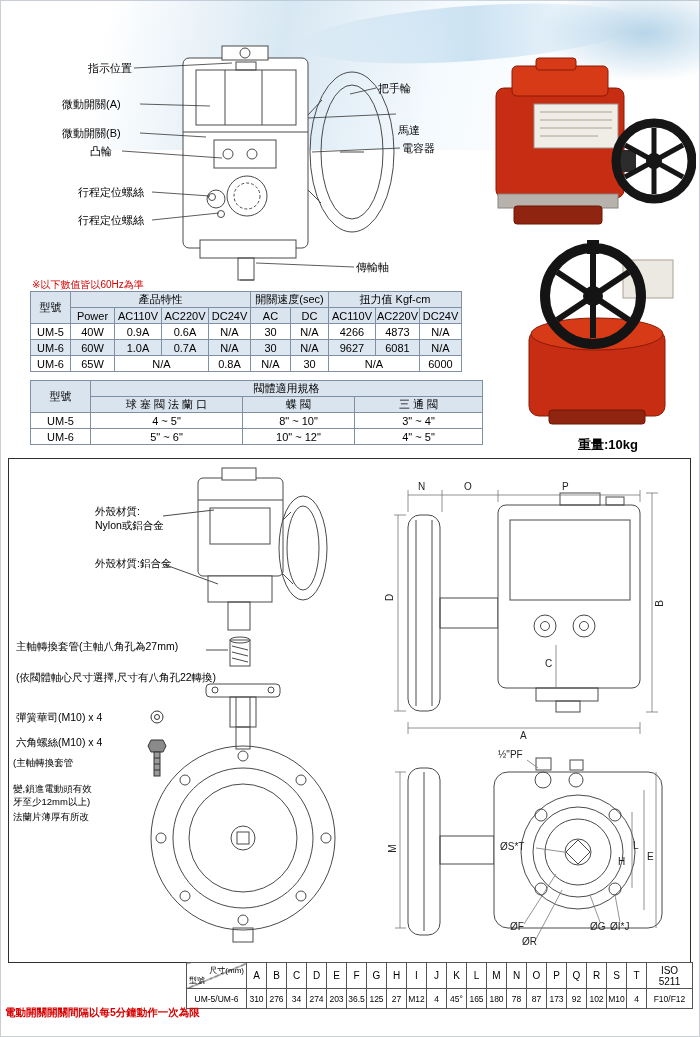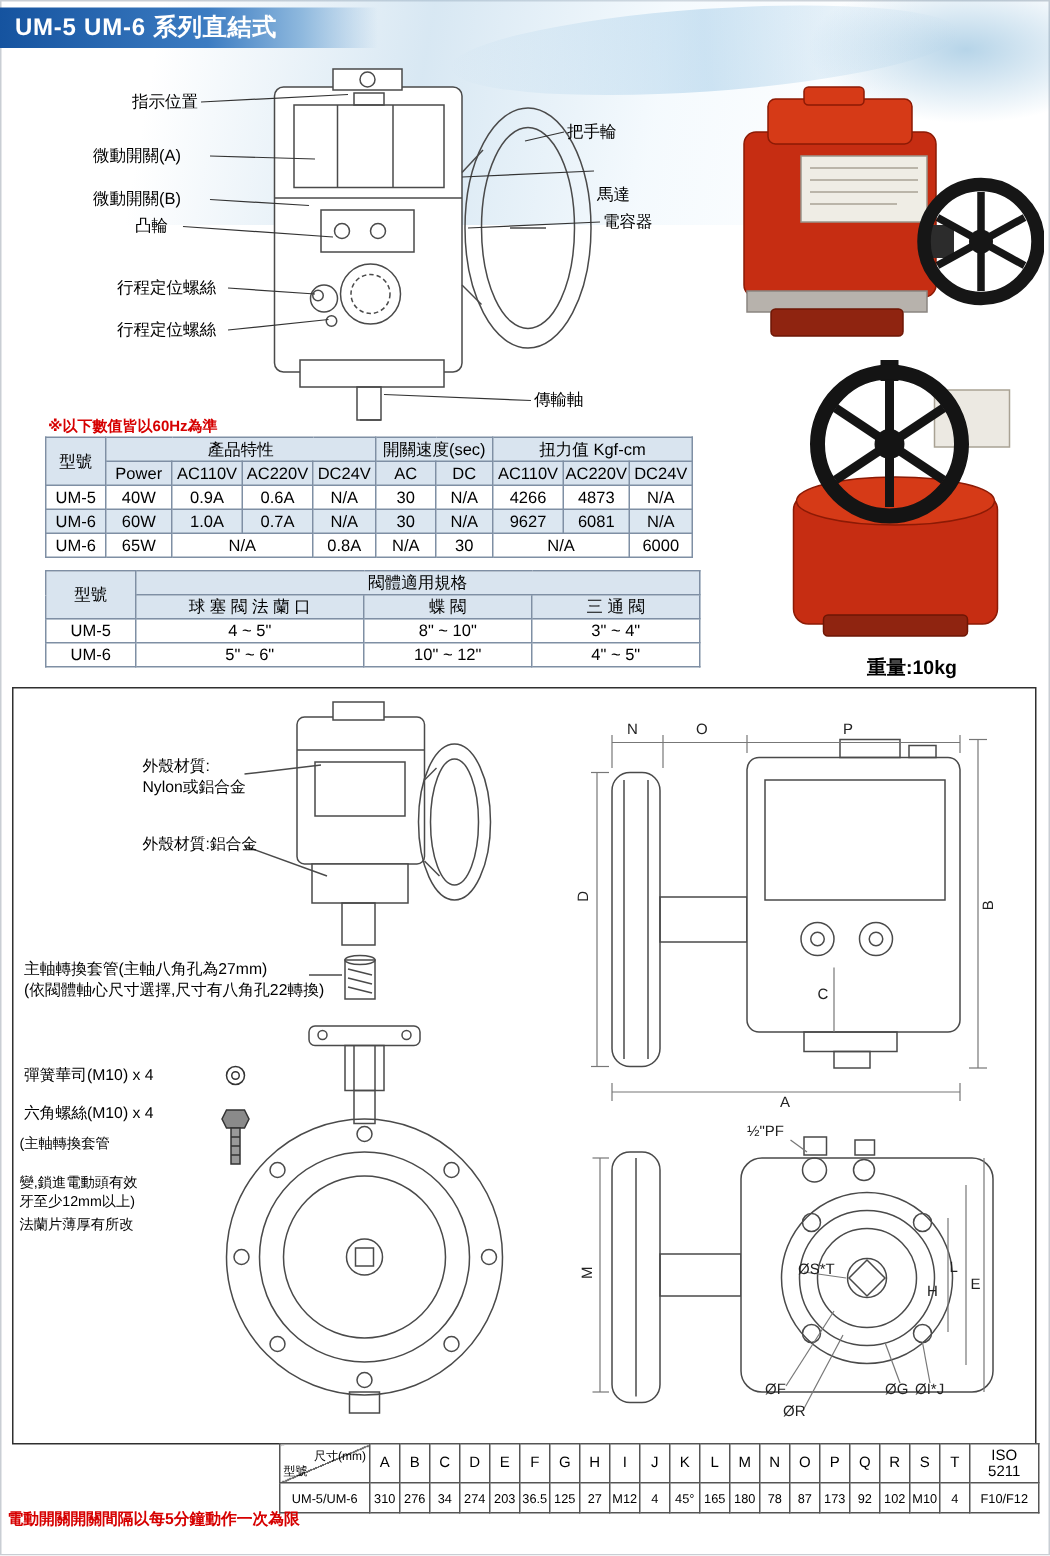--- a/index.html
+++ b/index.html
@@ -40,21 +40,20 @@
 .vert{transform:rotate(-90deg)}
 .bottom-note{position:absolute;left:5px;top:1006px;font-size:10.5px;font-weight:bold}
 </style>
 </head>
 <body>
 
 <div class="page">
 
   <div class="deco1"></div>
   <div class="deco2"></div>
-  <div class="banner">UM-5 UM-6 系列直結式</div>
 
   <svg class="art" width="700" height="1037" viewBox="0 0 700 1037">
 
     <g stroke="#4a4a4a" fill="none" stroke-width="1">
       <rect x="183" y="58" width="125" height="190" rx="6" fill="#ffffff"></rect>
       <rect x="222" y="46" width="46" height="14" fill="#fff"></rect>
       <circle cx="245" cy="53" r="5"></circle>
       <rect x="196" y="70" width="100" height="55"></rect>
       <line x1="225" y1="70" x2="225" y2="125"></line>
       <line x1="262" y1="70" x2="262" y2="125"></line>
@@ -260,21 +259,21 @@
   <div class="lbl" style="left:378px;top:82px">把手輪</div>
   <div class="lbl" style="left:62px;top:98px">微動開關(A)</div>
   <div class="lbl" style="left:398px;top:124px">馬達</div>
   <div class="lbl" style="left:62px;top:127px">微動開關(B)</div>
   <div class="lbl" style="left:90px;top:145px">凸輪</div>
   <div class="lbl" style="left:402px;top:142px">電容器</div>
   <div class="lbl" style="left:78px;top:186px">行程定位螺絲</div>
   <div class="lbl" style="left:78px;top:214px">行程定位螺絲</div>
   <div class="lbl" style="left:356px;top:261px">傳輸軸</div>
 
-  <div class="lbl red" style="left:32px;top:279px;font-size:10px;font-weight:bold">※以下數值皆以60Hz為準</div>
+  <div class="lbl red" style="left:32px;top:279px;font-size:10px;font-weight:normal">※以下數值皆以60Hz為準</div>
 
   <table class="spec-table">
     <tbody>
         <tr>
       <td class="th" rowspan="2" style="width:40px">型號</td>
       <td class="th" colspan="4">產品特性</td>
       <td class="th" colspan="2">開關速度(sec)</td>
       <td class="th" colspan="3">扭力值 Kgf-cm</td>
     </tr>
     <tr>
@@ -327,21 +326,21 @@
 
   <table class="valve-table">
     <tbody>
         <tr>
       <td class="th" rowspan="2" style="width:60px">型號</td>
       <td class="th" colspan="3">閥體適用規格</td>
     </tr>
     <tr>
       <td class="th" style="width:152px">球 塞 閥 法 蘭 口</td>
       <td class="th" style="width:112px">蝶 閥</td>
-      <td class="th" style="width:112px">三 通 閥</td>
+      <td class="th" style="width:128px">三 通 閥</td>
     </tr>
     <tr>
       <td>UM-5</td>
       <td>4 ~ 5"</td>
       <td>8" ~ 10"</td>
       <td>3" ~ 4"</td>
     </tr>
     <tr>
       <td>UM-6</td>
       <td>5" ~ 6"</td>
@@ -352,38 +351,38 @@
     </table>
 
   <div class="weight">重量:10kg</div>
 
   <div class="lower-box"></div>
 
   <div class="lbl sm" style="left:95px;top:505px">外殼材質:</div>
   <div class="lbl sm" style="left:95px;top:519px">Nylon或鋁合金</div>
   <div class="lbl sm" style="left:95px;top:557px">外殼材質:鋁合金</div>
   <div class="lbl sm" style="left:16px;top:640px">主軸轉換套管(主軸八角孔為27mm)</div>
-  <div class="lbl sm" style="left:16px;top:654px">(依閥體軸心尺寸選擇,尺寸有八角孔22轉換)</div>
+  <div class="lbl sm" style="left:16px;top:671px">(依閥體軸心尺寸選擇,尺寸有八角孔22轉換)</div>
   <div class="lbl sm" style="left:16px;top:711px">彈簧華司(M10) x 4</div>
   <div class="lbl sm" style="left:16px;top:736px">六角螺絲(M10) x 4</div>
   <div class="lbl xs" style="left:13px;top:757px">(主軸轉換套管</div>
   <div class="lbl xs" style="left:13px;top:811px">法蘭片薄厚有所改</div>
   <div class="lbl xs" style="left:13px;top:783px">變,鎖進電動頭有效</div>
   <div class="lbl xs" style="left:13px;top:796px">牙至少12mm以上)</div>
 
   <div class="dim" style="left:418px;top:481px">N</div>
   <div class="dim" style="left:464px;top:481px">O</div>
   <div class="dim" style="left:562px;top:481px">P</div>
   <div class="dim vert" style="left:386px;top:592px">D</div>
   <div class="dim vert" style="left:656px;top:598px">B</div>
   <div class="dim" style="left:545px;top:658px">C</div>
   <div class="dim" style="left:520px;top:730px">A</div>
   <div class="dim" style="left:498px;top:749px">½"PF</div>
   <div class="dim vert" style="left:388px;top:843px">M</div>
-  <div class="dim" style="left:532px;top:841px">ØS*T</div>
+  <div class="dim" style="left:500px;top:841px">ØS*T</div>
   <div class="dim" style="left:618px;top:856px">H</div>
   <div class="dim" style="left:633px;top:840px">L</div>
   <div class="dim" style="left:647px;top:851px">E</div>
   <div class="dim" style="left:510px;top:921px">ØF</div>
   <div class="dim" style="left:522px;top:936px">ØR</div>
   <div class="dim" style="left:590px;top:921px">ØG</div>
   <div class="dim" style="left:610px;top:921px">ØI*J</div>
 
   <table class="dim-table">
     <colgroup>

